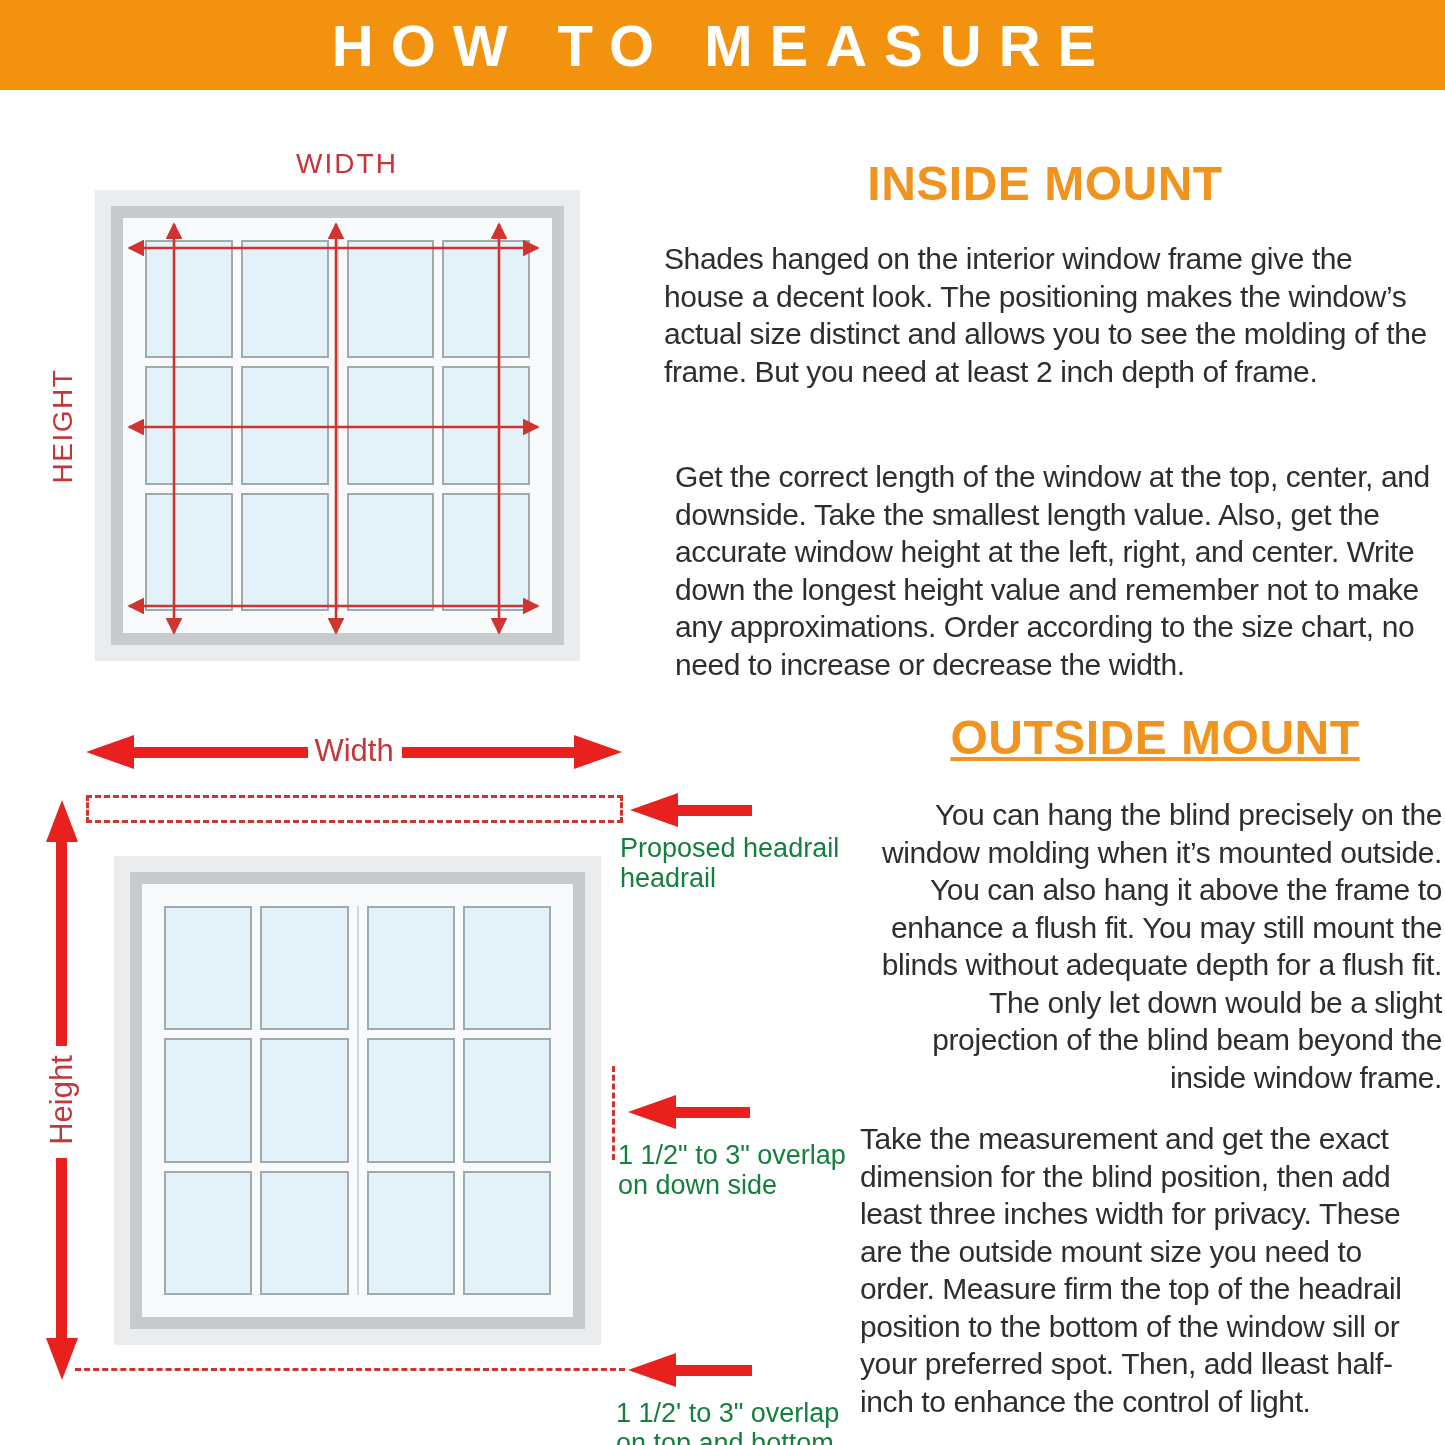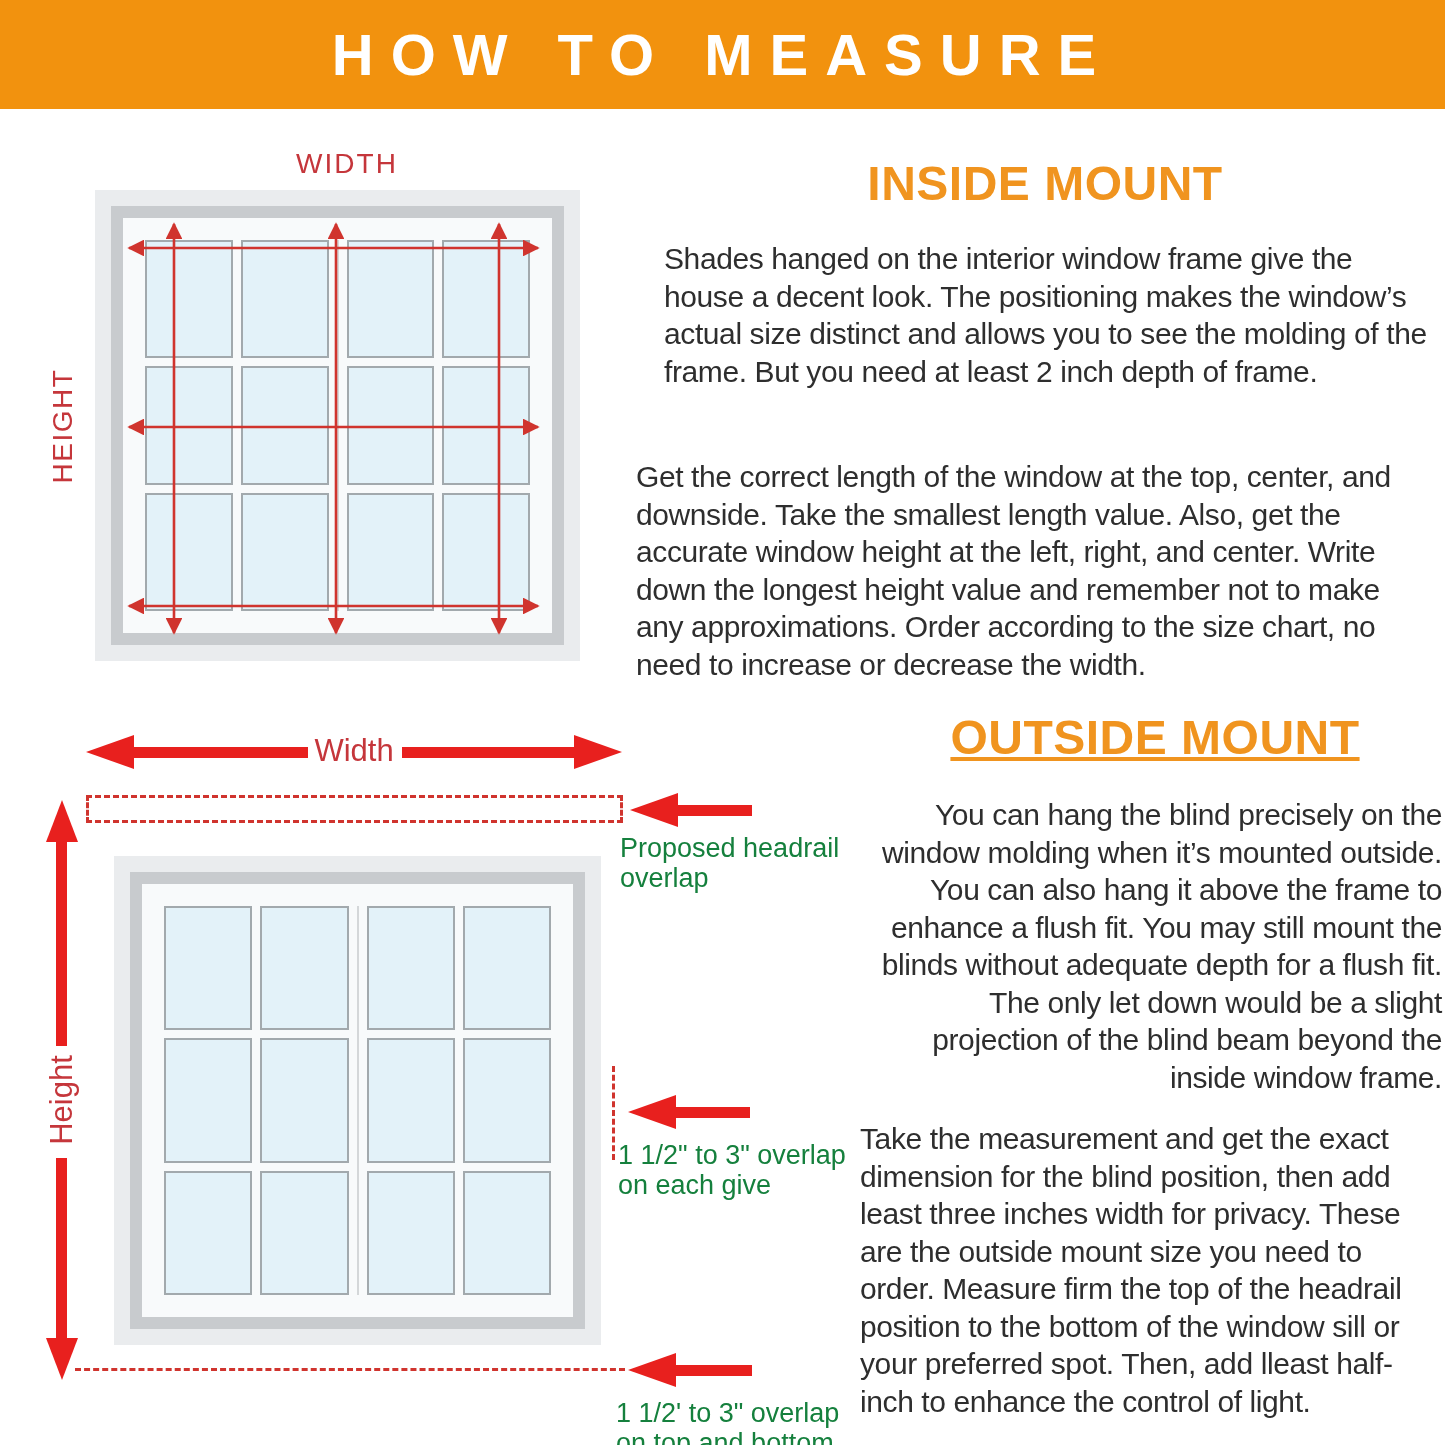--- a/index.html
+++ b/index.html
@@ -2,21 +2,21 @@
 <html><head>
 <meta charset="utf-8">
 <style>
   html,body { margin:0; padding:0; background:#fff; }
   .canvas {
     position:relative; width:1445px; height:1445px; overflow:hidden;
     background:#ffffff; font-family:"Liberation Sans", sans-serif;
   }
   
   .banner {
-    position:absolute; left:0; top:0; width:1445px; height:109px;
+    position:absolute; left:0; top:0; width:1445px; height:90px;
     background:#F2920E; display:flex; align-items:center; justify-content:center;
   }
   .banner h1 {
     margin:0; color:#ffffff; font-size:58px; font-weight:bold;
     letter-spacing:17px; white-space:nowrap;
   }
   
   .red-label { position:absolute; color:#C5363B; }
   .lbl-width-top { left:262px; top:148px; width:170px; text-align:center; font-size:28px; letter-spacing:2px; }
   .lbl-height-top { left:-12px; top:408px; width:150px; height:36px; line-height:36px; text-align:center;
@@ -56,21 +56,21 @@
   .dash-hline { position:absolute; left:75px; top:1368px; width:550px; height:0;
                 border-top:3px dashed #D0342E; }
   
   .mount-title { position:absolute; margin:0; color:#F0941F; font-weight:bold; font-size:48px;
                  text-align:center; letter-spacing:0.5px; white-space:nowrap; }
   .title-inside  { left:650px; top:156px; width:790px; }
   .title-outside { left:870px; top:710px; width:570px;text-decoration:underline; }
   .body-par { position:absolute; margin:0; color:#2E2E2E; font-size:30px; line-height:37.5px;
               letter-spacing:-0.4px; text-align:left; }
   .par-inside-1 { left:664px; top:240px; width:768px; }
-  .par-inside-2 { left:636px; top:458px; width:768px; }
+  .par-inside-2 { left:675px; top:458px; width:768px; }
   .par-outside-1 { left:876px; top:796px; width:566px;text-align:right; }
   .par-outside-2 { left:860px; top:1120px; width:570px; }
 </style>
 </head>
 <body>
 
 <div class="canvas">
 
   <header class="banner">
     <h1>HOW TO MEASURE</h1>
@@ -129,21 +129,21 @@
     <div class="shaft-h" style="left:132px; top:747px; width:176px;"></div>
     <div class="red-label lbl-width-bot">Width</div>
     <div class="shaft-h" style="left:402px; top:747px; width:174px;"></div>
     <div class="head-right" style="left:574px; top:735px;"></div>
 
     <div class="dash-rect"></div>
     <div class="head-left" style="left:630px; top:793px;"></div>
     <div class="shaft-h" style="left:678px; top:805px; width:74px;"></div>
     <div class="annot" style="left:620px; top:833px;">
       <div>Proposed headrail</div>
-      <div>overlap</div>
+      <div>headrail</div>
     </div>
 
     <div class="head-up" style="left:46px; top:800px;"></div>
     <div class="shaft-v" style="left:56px; top:840px; height:206px;"></div>
     <div class="red-label lbl-height-bot">Height</div>
     <div class="shaft-v" style="left:56px; top:1158px; height:182px;"></div>
     <div class="head-down" style="left:46px; top:1338px;"></div>
 
     <div class="window window2">
       <div class="win-mid">
@@ -169,21 +169,21 @@
           </div>
         </div>
       </div>
     </div>
 
     <div class="dash-vline"></div>
     <div class="head-left" style="left:628px; top:1095px;"></div>
     <div class="shaft-h" style="left:676px; top:1107px; width:74px;"></div>
     <div class="annot" style="left:618px; top:1140px;">
       <div>1 1/2" to 3" overlap</div>
-      <div>on each give</div>
+      <div>on down side</div>
     </div>
 
     <div class="dash-hline"></div>
     <div class="head-left" style="left:628px; top:1353px;"></div>
     <div class="shaft-h" style="left:676px; top:1365px; width:76px;"></div>
     <div class="annot" style="left:616px; top:1398px;">
       <div>1 1/2' to 3" overlap</div>
       <div>on top and bottom</div>
     </div>
   </section>

